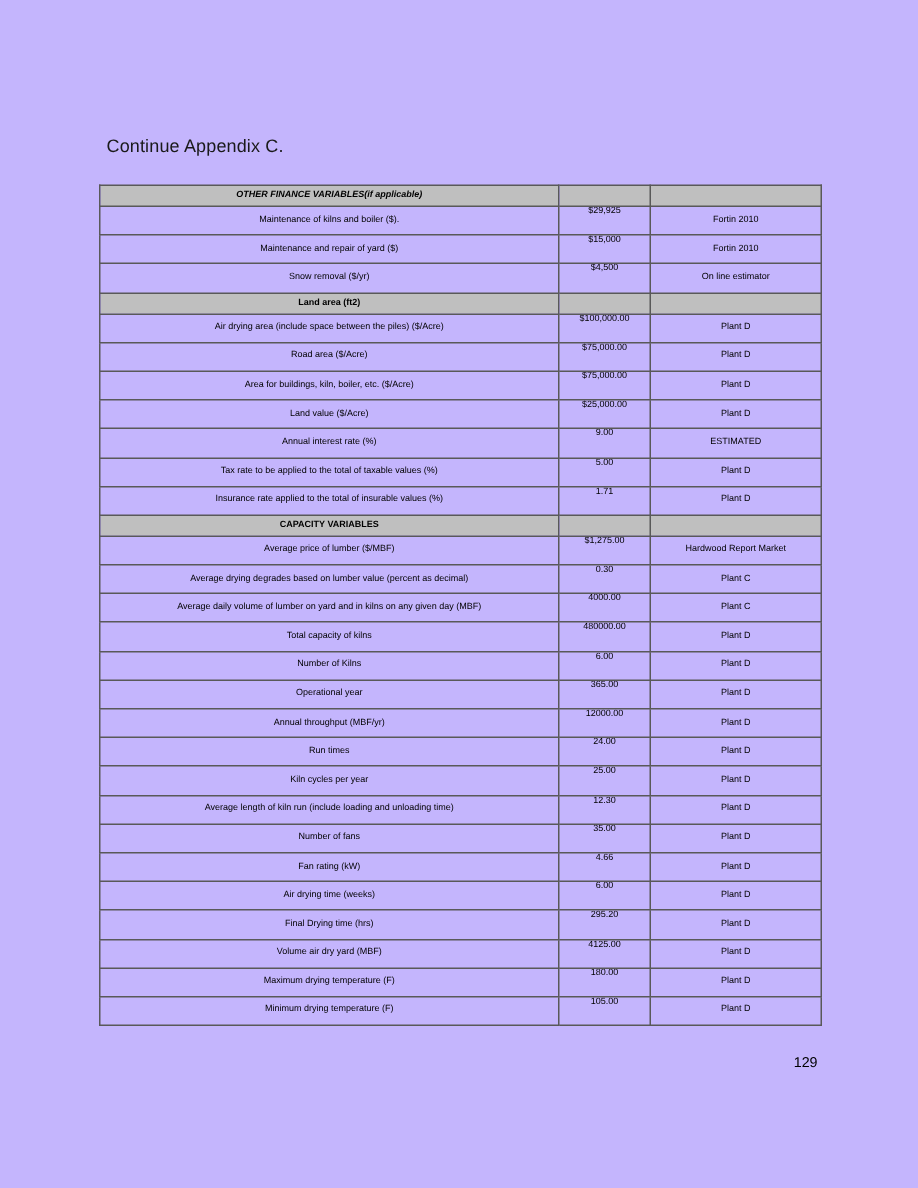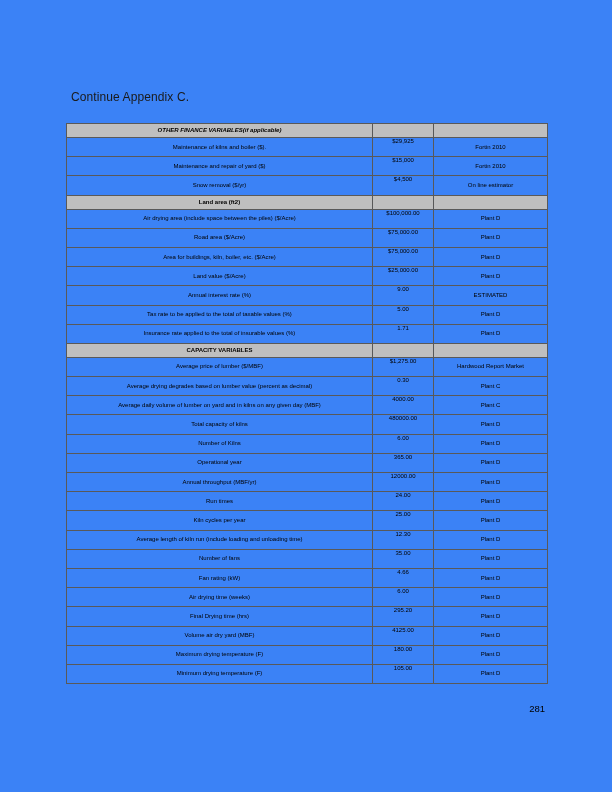--- a/index.html
+++ b/index.html
@@ -4,21 +4,21 @@
 <style>
   html, body {
     margin: 0;
     padding: 0;
     background: #ffffff;
   }
   .page {
     position: relative;
     width: 612px;
     height: 792px;
-    background: #3b82f6;
+    background: #c4b5fd;
     font-family: "Liberation Sans", sans-serif;
     color: #000000;
     overflow: hidden;
   }
   .page-title {
     position: absolute;
     left: 71px;
     top: 90px;
     margin: 0;
     font-size: 12px;
@@ -236,14 +236,14 @@
           <td class="source">Plant D</td>
         </tr>
         <tr class="data-row">
           <td class="desc">Minimum drying temperature (F)</td>
           <td class="value">105.00</td>
           <td class="source">Plant D</td>
         </tr>
       </tbody>
   </table>
 
-  <div class="page-number">281</div>
+  <div class="page-number">129</div>
 </div>
 
 </body></html>

